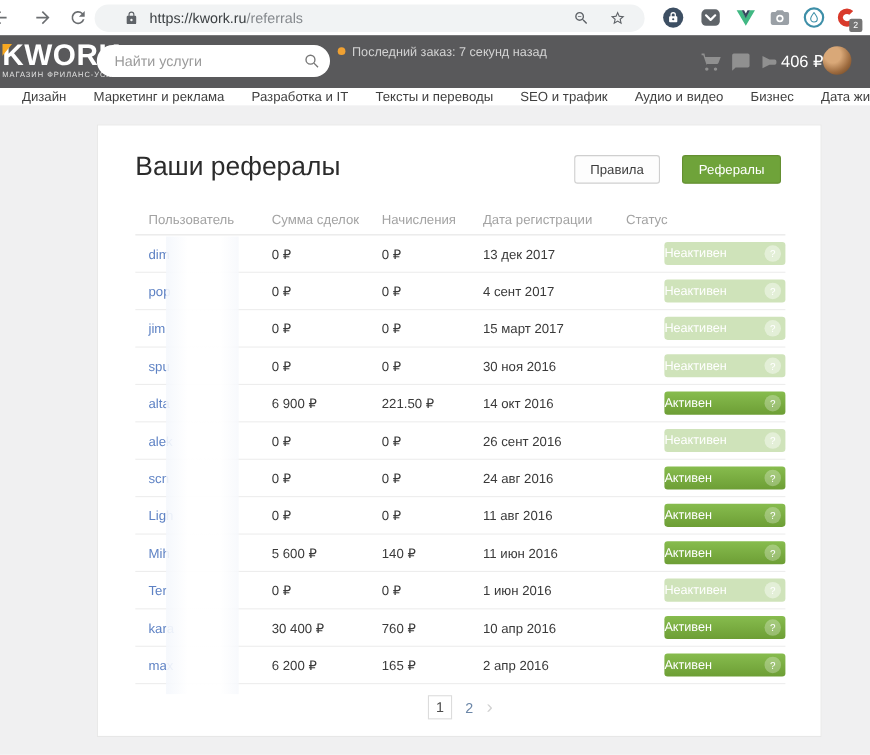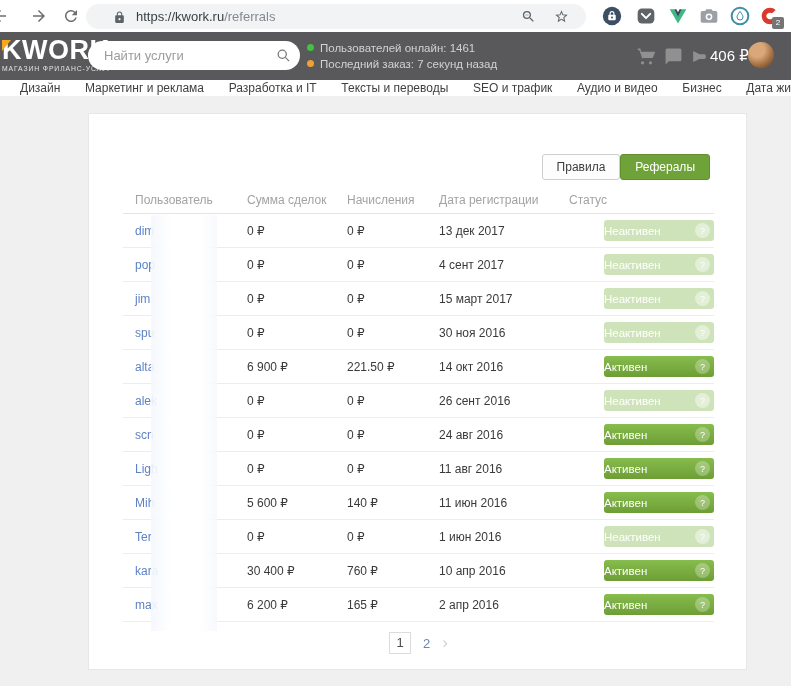--- a/index.html
+++ b/index.html
@@ -48,21 +48,21 @@
   .cat-nav { width:791px; height:16px; background:#ffffff; display:flex;
     justify-content:space-between; align-items:center; padding:0 0 0 20px;
     overflow:hidden; white-space:nowrap; }
   .cat-nav .item { font-size:12px; color:#3f3f3f; flex:0 0 auto; }
 
   
   .page { position:relative; width:791px; height:588px; background:#f0f0f1; }
   .card { position:absolute; left:88px; top:17px; width:659px; height:557px;
     background:#ffffff; border:1px solid #e7e7e7; }
   .page-title { position:absolute; left:34px; top:24px; font-size:24px; font-weight:500; color:#2b2b2b; }
-  .head-buttons { position:absolute; right:36px; top:40px; display:flex; gap:0; }
+  .head-buttons { position:absolute; right:36px; top:27px; display:flex; gap:20px; }
   .btn { height:26px; padding:0 14px; font-size:12px; line-height:24px; border-radius:3px; cursor:pointer; }
   .btn-rules { background:#fdfdfd; border:1px solid #cfcfcf; color:#3d3d3d; }
   .btn-referrals { background:#6fa33a; border:1px solid #648f31; color:#ffffff; }
 
   
   .table { position:absolute; left:34px; top:72px; width:591px; }
   .trow, .thead { display:grid; grid-template-columns:112px 100px 92px 130px 157px; align-items:center; }
   .thead { height:28px; border-bottom:1px solid #e4e4e4; }
   .thead .th { font-size:12px; color:#a3a3a3; padding-left:12px; }
   .trow { height:34px; border-bottom:1px solid #ededed; }
@@ -161,21 +161,20 @@
     <div class="logo-tagline">МАГАЗИН ФРИЛАНС-УСЛУГ</div>
   </div>
   <div class="kw-search"></div>
   <span class="kw-search-ph">Найти услуги</span>
   <span class="kw-search-ico">
     <svg viewBox="0 0 24 24">
         <circle cx="10" cy="10" r="6.5"></circle>
         <line x1="15" y1="15" x2="21" y2="21"></line>
       </svg></span>
   <div class="status-lines">
-    <div><span class="dot" style="background:#43c143"></span><span>Пользователей онлайн: 1461</span></div>
     <div><span class="dot" style="background:#f0a132"></span><span>Последний заказ: 7 секунд назад</span></div>
   </div>
   <span class="hdr-ico" style="left:637px">
     <svg viewBox="0 0 24 24">
         <path d="M7 18a2 2 0 1 0 0 4 2 2 0 0 0 0-4zm10 0a2 2 0 1 0 0 4 2 2 0 0 0 0-4zM7.2 14.8 7.4 14h11.2a2 2 0 0 0 1.9-1.4L23 6H5.2L4.3 2H1v2h2l3.6 10.6A2 2 0 0 0 7.2 14.8z"></path>
       </svg></span>
   <span class="hdr-ico" style="left:664px">
     <svg viewBox="0 0 24 24">
         <path d="M20 2H4a2 2 0 0 0-2 2v18l4-4h14a2 2 0 0 0 2-2V4a2 2 0 0 0-2-2z"></path>
       </svg></span>
@@ -193,20 +192,21 @@
     <span class="item">Разработка и IT</span>
     <span class="item">Тексты и переводы</span>
     <span class="item">SEO и трафик</span>
     <span class="item">Аудио и видео</span>
     <span class="item">Бизнес</span>
     <span class="item">Дата жи</span>
   </div>
 
 <div class="page">
   <div class="card">
+    <div class="page-title">Ваши рефералы</div>
     <div class="head-buttons">
       <button class="btn btn-rules">Правила</button>
       <button class="btn btn-referrals">Рефералы</button>
     </div>
 
     <div class="table">
       <div class="thead" id="thead">
           <div class="th">Пользователь</div>
           <div class="th">Сумма сделок</div>
           <div class="th">Начисления</div>

